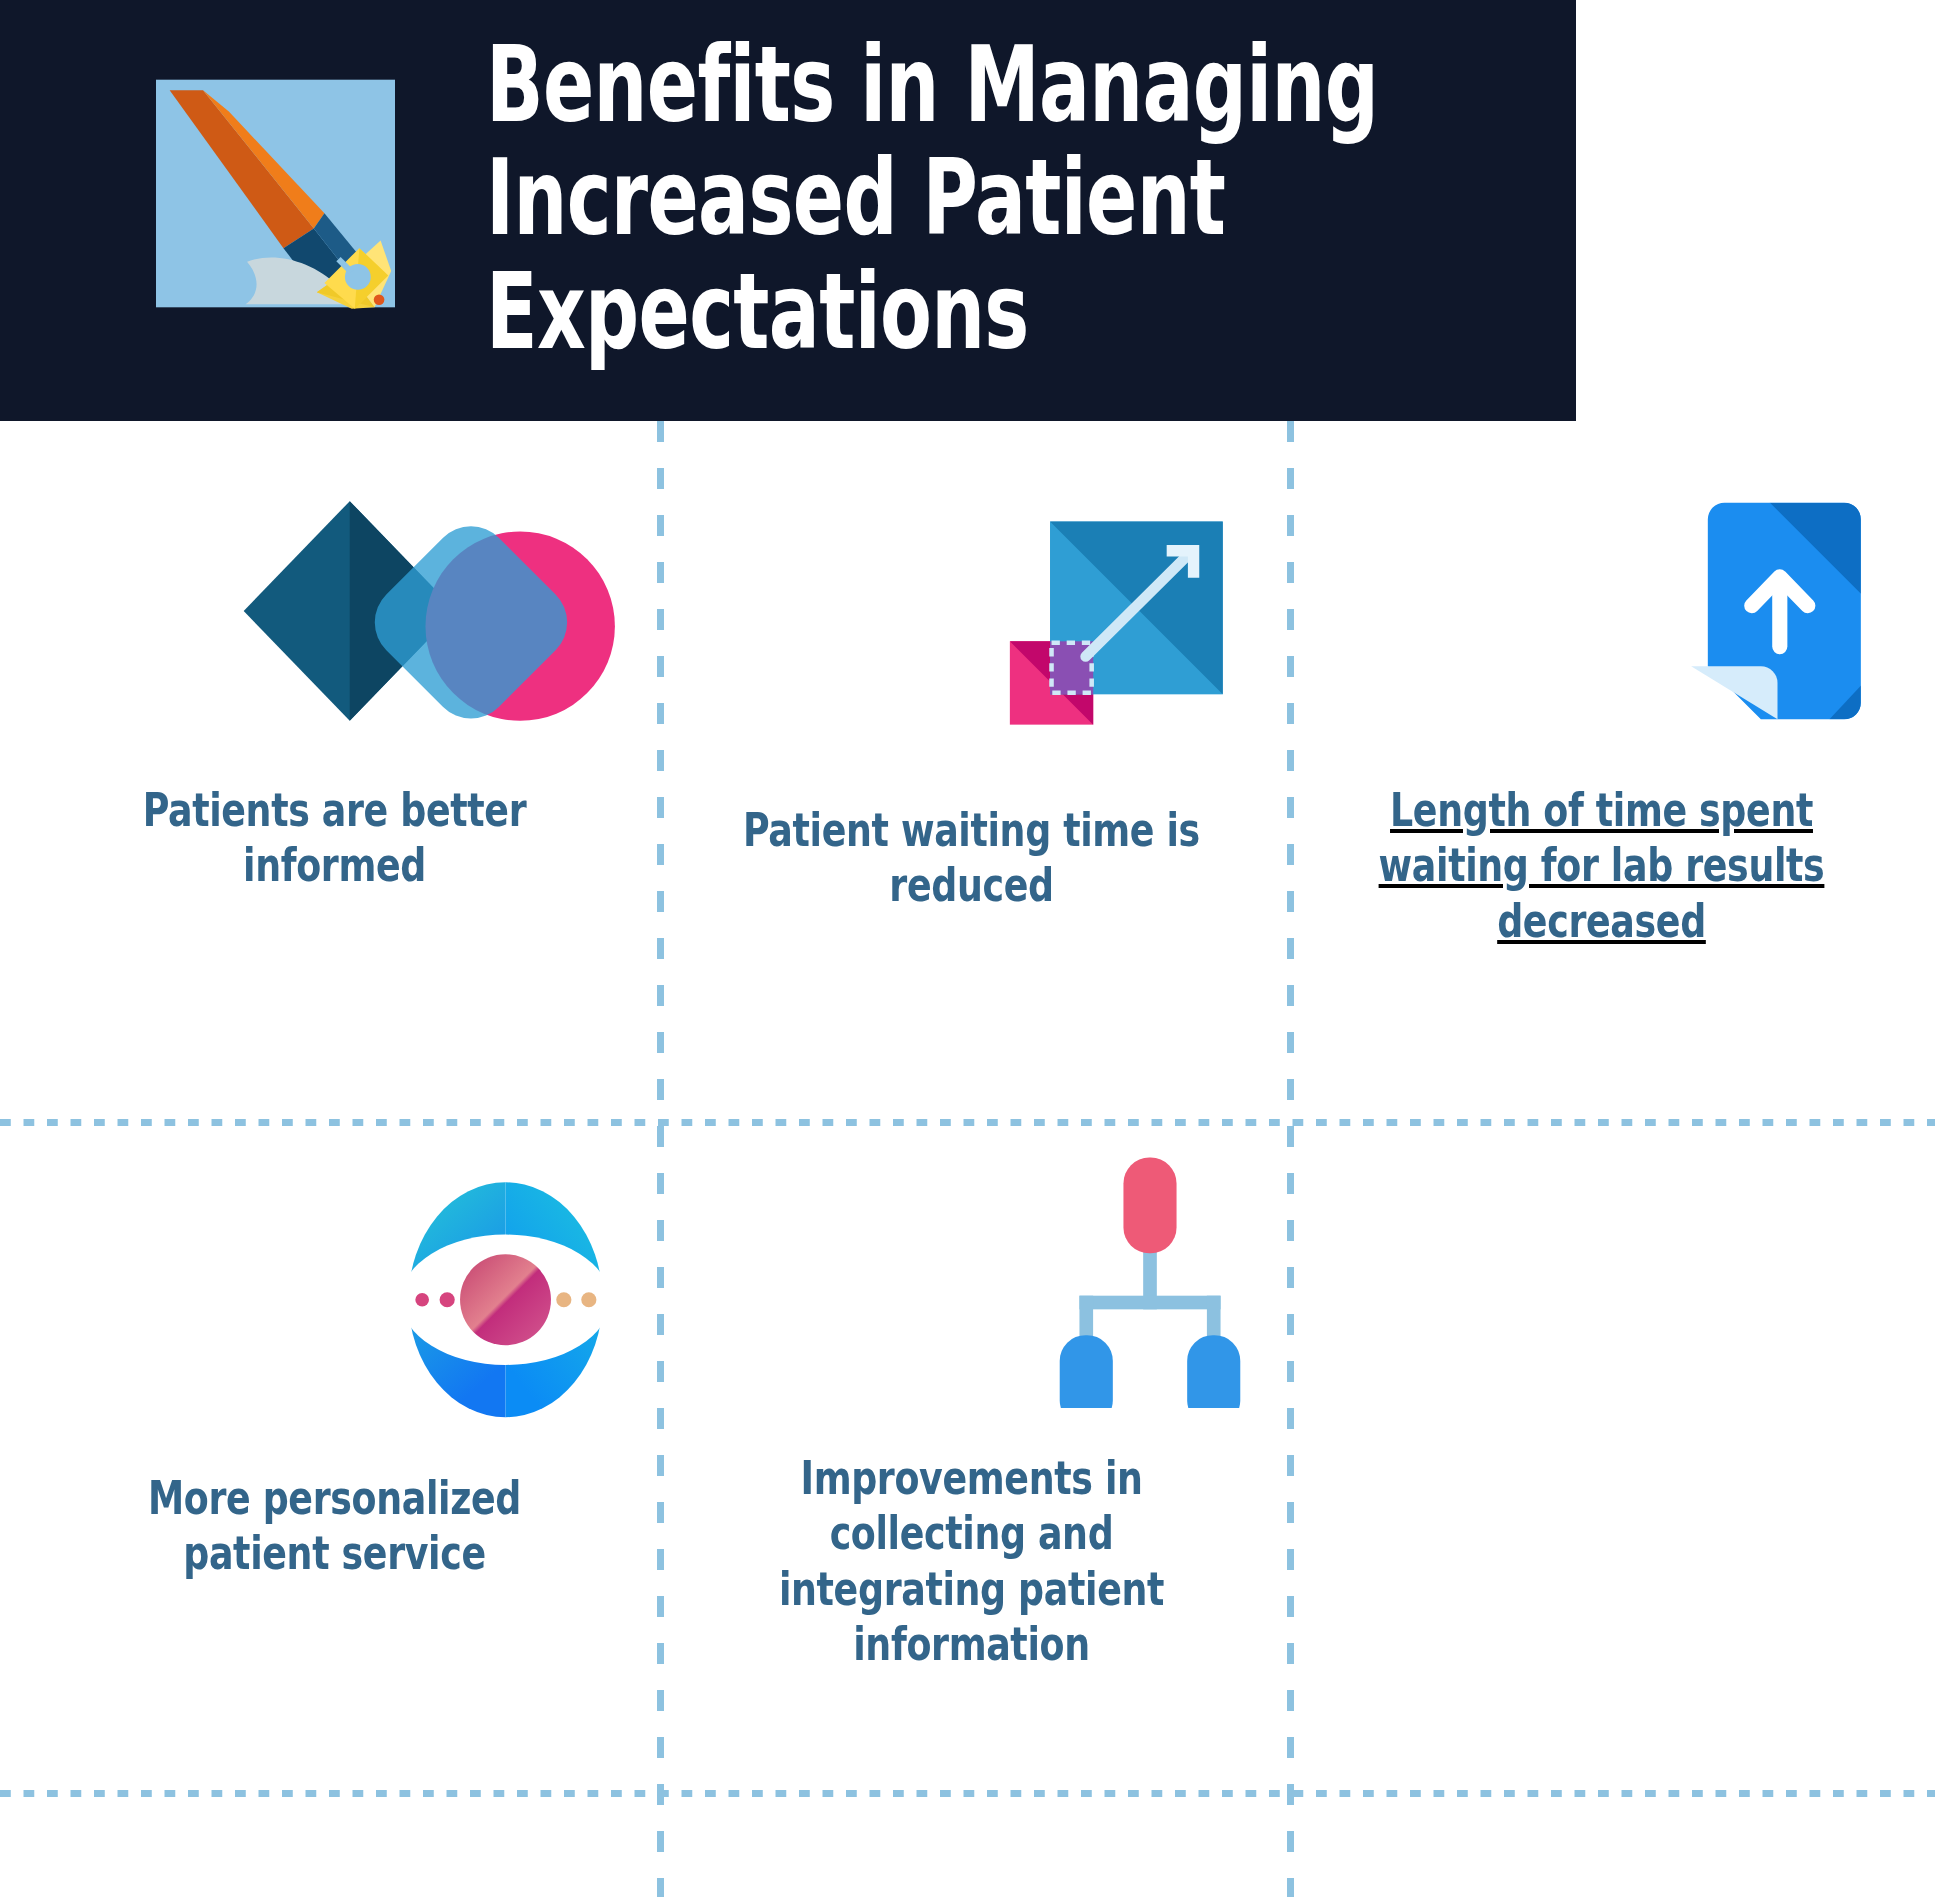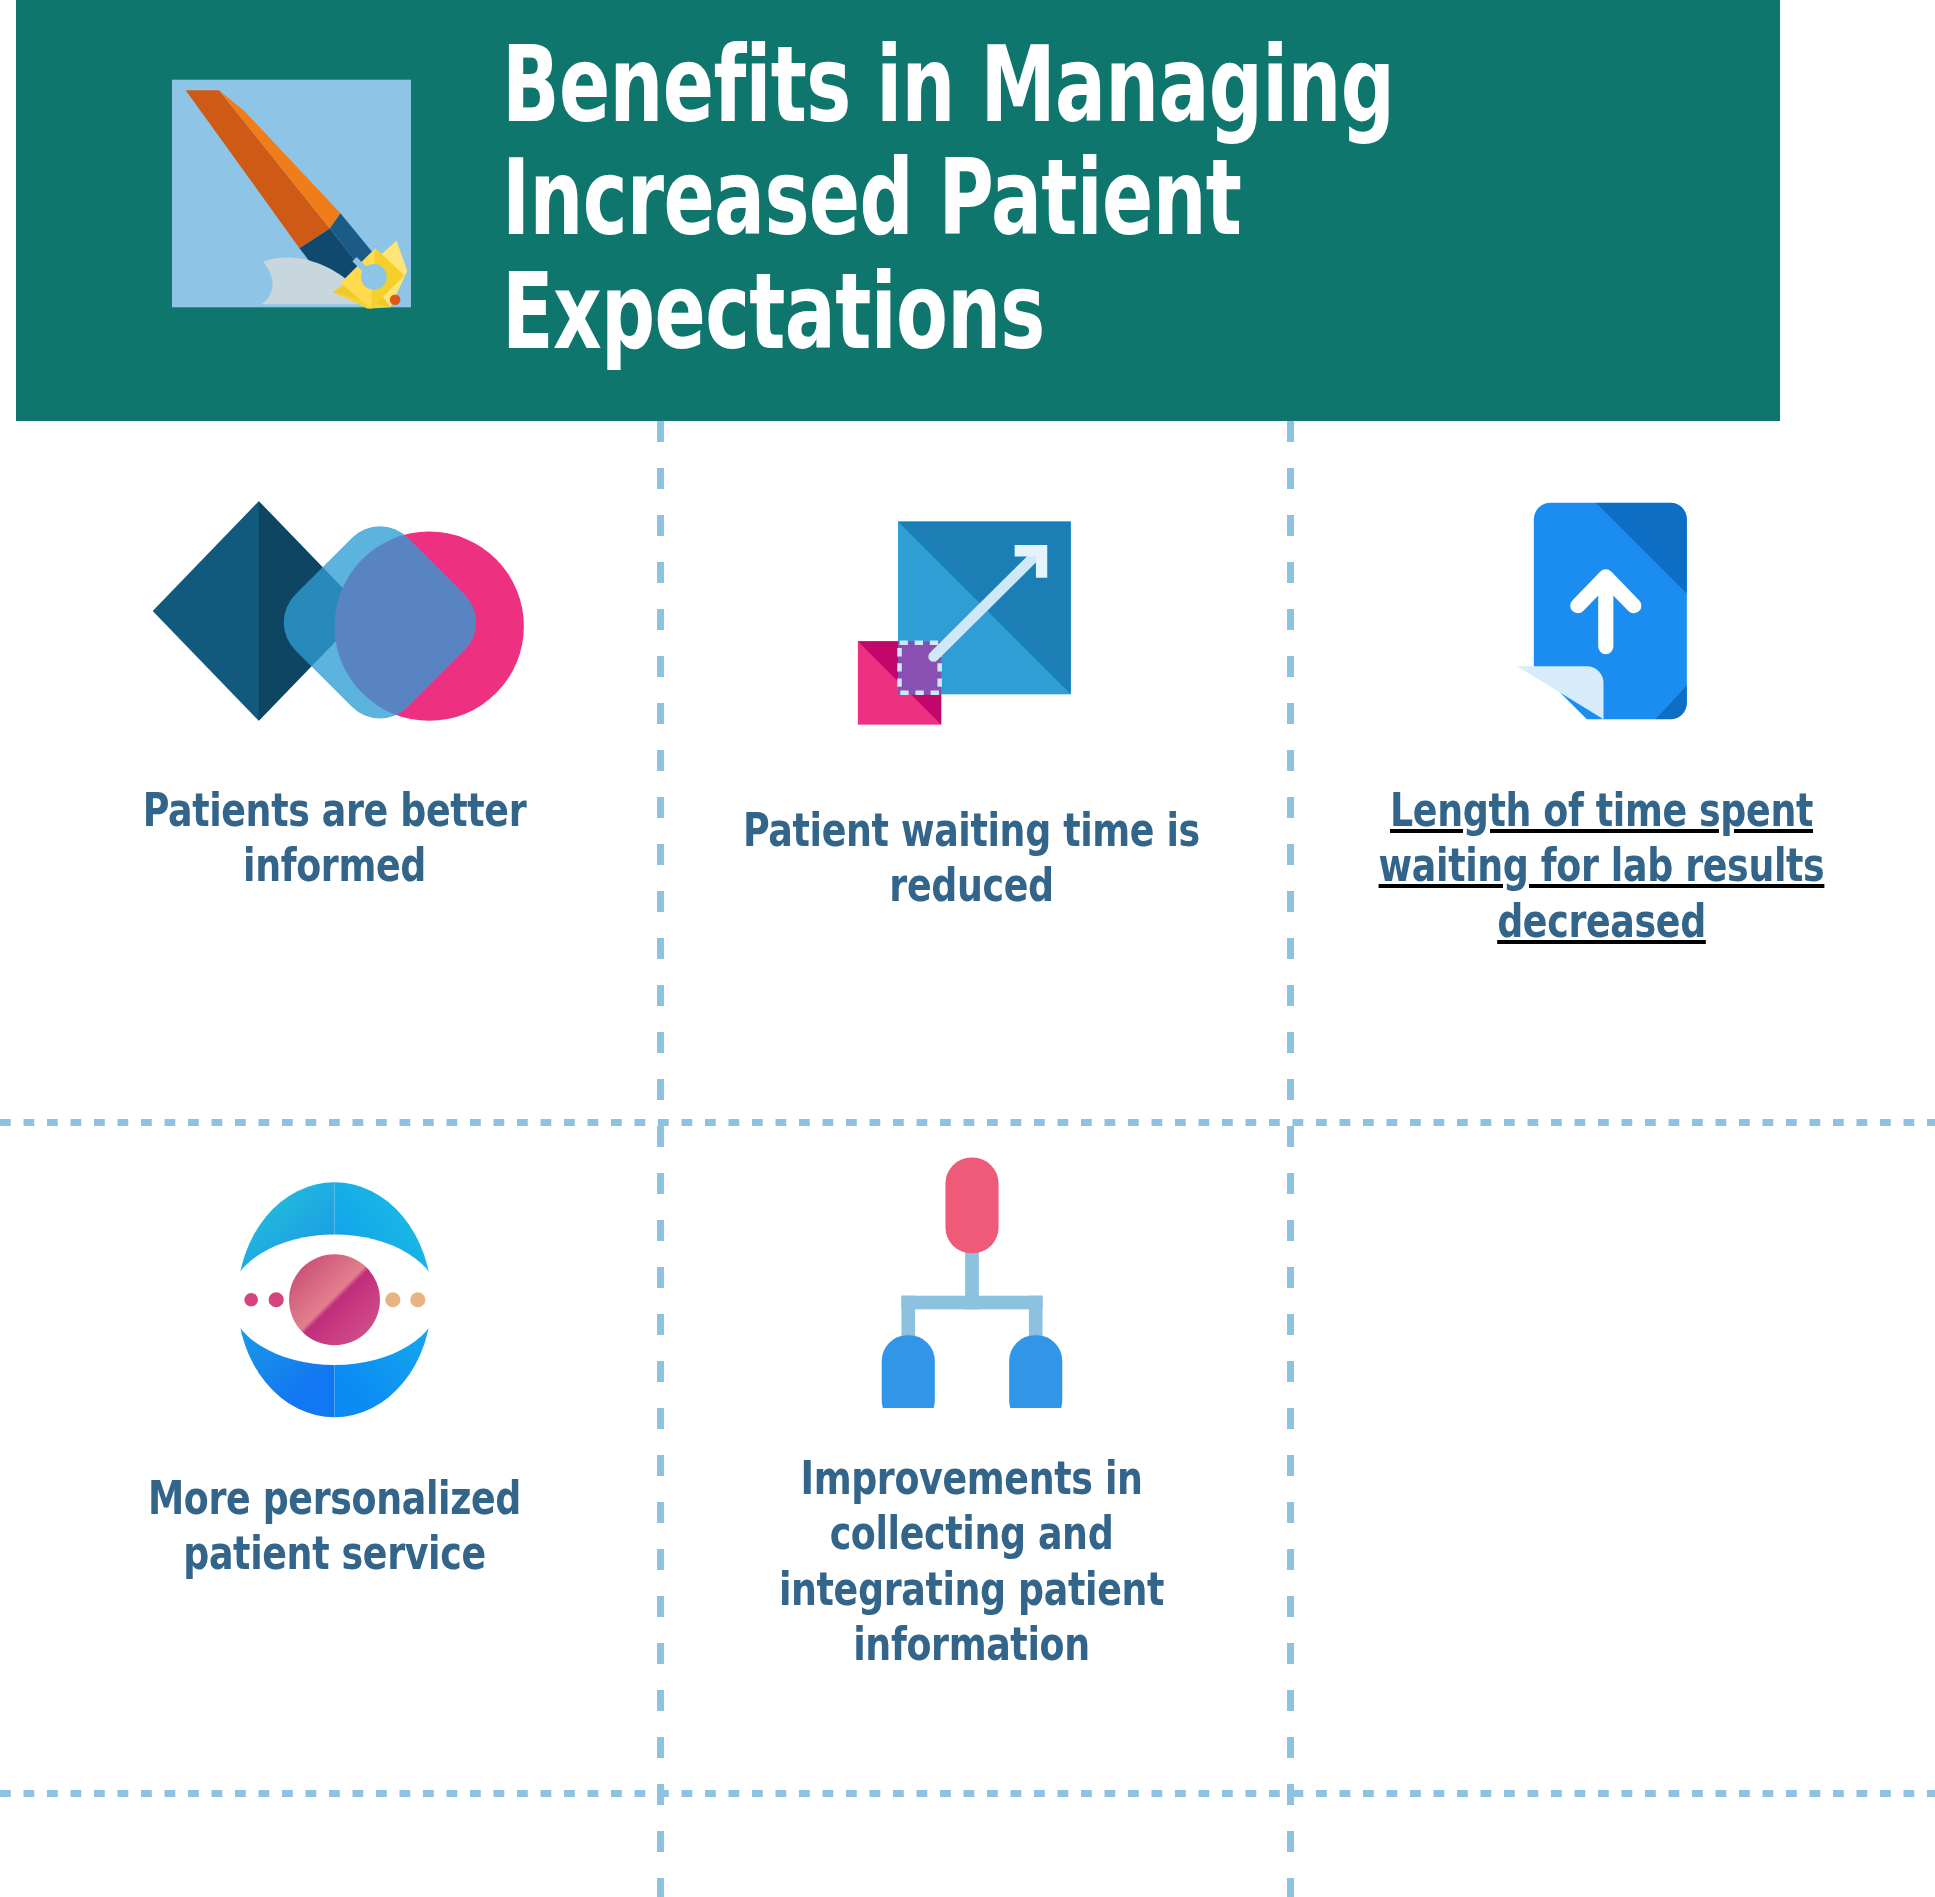--- a/index.html
+++ b/index.html
@@ -11,24 +11,24 @@
     width: 1936px;
     height: 1898px;
     font-family: "Liberation Sans", sans-serif;
     overflow: hidden;
     position: relative;
   }
 
   
   #header {
     position: absolute;
-    left: 16px; top: 0;
-    width: 1764px;
+    left: 0; top: 0;
+    width: 1576px;
     height: 421px;
-    background: #0f766e;
+    background: #0f172a;
     display: flex;
     align-items: flex-start;
   }
   #header-icon-wrap {
     position: absolute;
     left: 156px;
     top: 72px;
     width: 239px;
     height: 243px;
   }
@@ -54,21 +54,21 @@
     left: 0;
     top: 421px;
     width: 1936px;
     height: 1477px;
   }
   .cell {
     position: absolute;
     box-sizing: border-box;
     display: flex;
     flex-direction: column;
-    align-items: center;
+    align-items: flex-end;
   }
   .cell .icon-box {
     height: 273px;
     display: flex;
     align-items: center;
     justify-content: center;
   }
   .cell .caption {
     margin-top: 35px;
     width: 100%;

